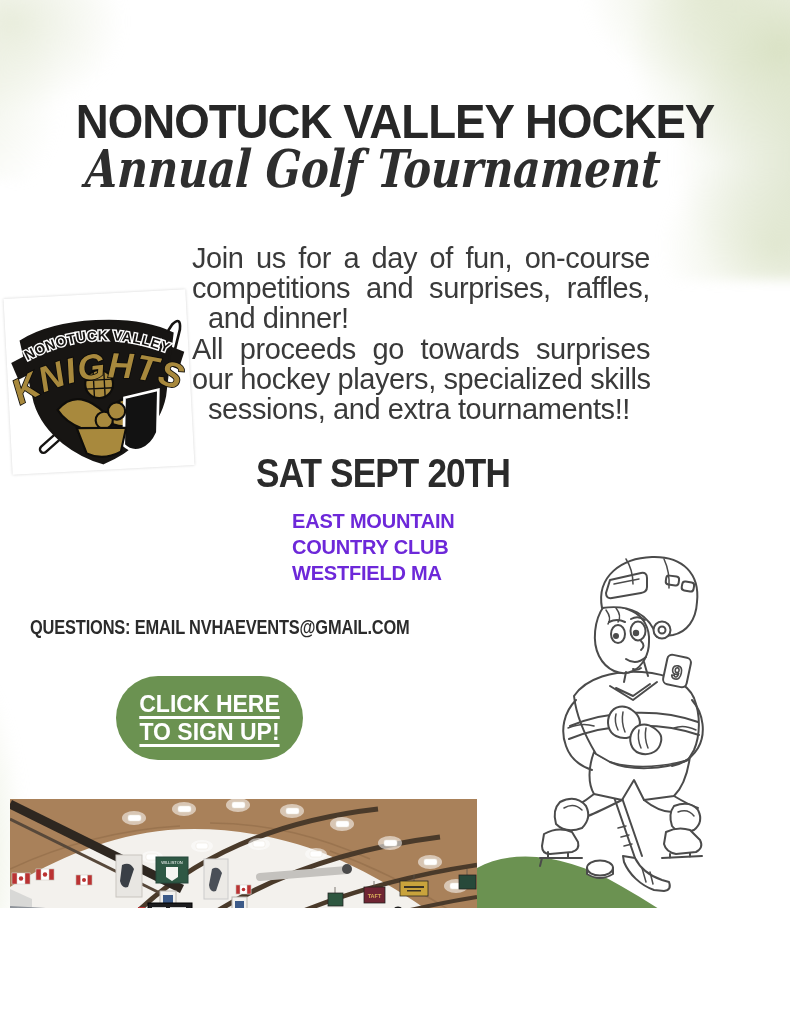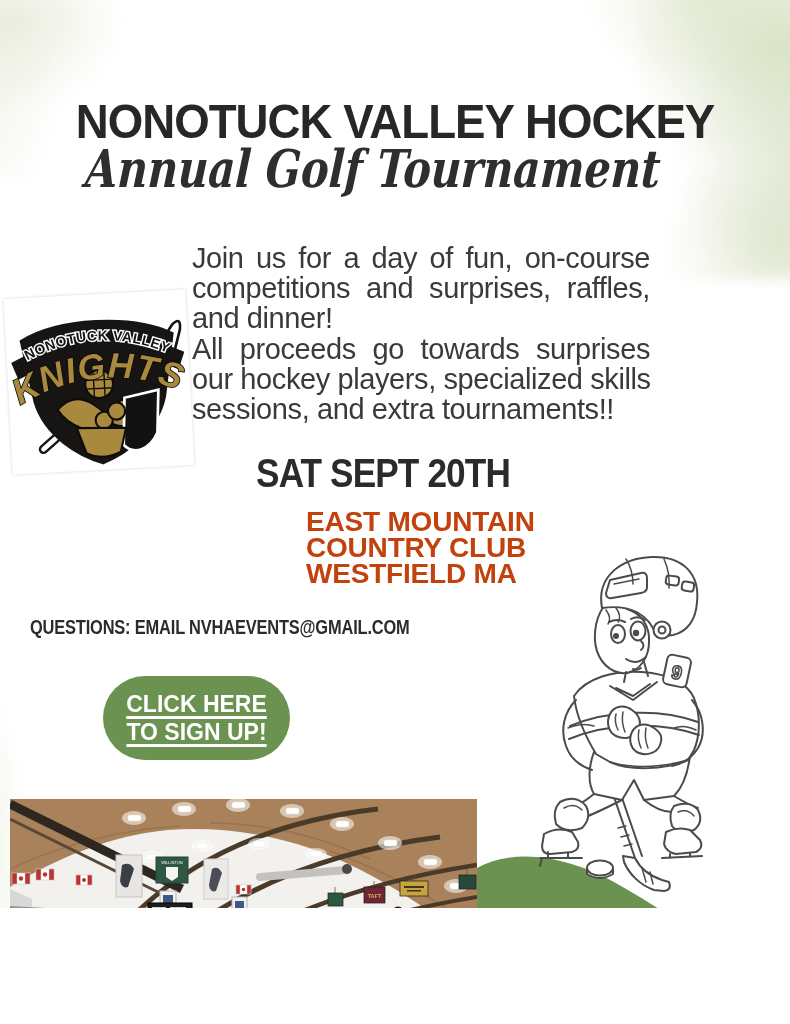--- a/index.html
+++ b/index.html
@@ -23,31 +23,31 @@
   .title{position:absolute;left:0;top:62px;width:790px;text-align:center;
     font-size:48px;font-weight:bold;letter-spacing:-1px;color:#272727;
     transform:scaleX(.95);transform-origin:50% 50%;}
   .subtitle{position:absolute;left:-22px;top:138px;width:790px;text-align:center;
     font-family:"DejaVu Serif",serif;font-style:italic;font-weight:bold;
     font-size:52px;color:#2e2e2e;transform:scaleX(.8) skewX(-4deg);transform-origin:50% 50%;}
   
   .body-copy{position:absolute;left:192px;top:243px;width:458px;color:#3a3a3a;
     font-size:29px;line-height:30.2px;letter-spacing:-.4px;}
   .jline{text-align:justify;text-align-last:justify;white-space:nowrap;}
-  .jlast{text-align:justify;text-align-last:left;white-space:nowrap;}
+  .jlast{text-align:justify;text-align-last:left;white-space:nowrap;margin-left:16px;}
   
   .date{position:absolute;left:183px;top:451px;width:400px;text-align:center;
     font-size:40px;font-weight:bold;letter-spacing:-1px;color:#2b2b2b;
     transform:scaleX(.88);transform-origin:50% 50%;}
-  .venue{position:absolute;left:306px;top:509px;font-size:28px;font-weight:bold;
-    line-height:25.8px;letter-spacing:-.2px;color:#c2410c;}
+  .venue{position:absolute;left:292px;top:509px;font-size:20px;font-weight:bold;
+    line-height:25.8px;letter-spacing:-.2px;color:#6d28d9;}
   .contact{position:absolute;left:30px;top:616px;font-size:20px;font-weight:bold;
     letter-spacing:-.2px;color:#2b2b2b;transform:scaleX(.82);transform-origin:0 50%;white-space:nowrap;}
   
-  .cta{position:absolute;left:103px;top:676px;width:187px;height:84px;border-radius:42px;
+  .cta{position:absolute;left:116px;top:676px;width:187px;height:84px;border-radius:42px;
     background:#6b9251;display:flex;flex-direction:column;align-items:center;justify-content:center;
     cursor:pointer;}
   .cta span{display:block;color:#fff;font-weight:bold;font-size:23px;line-height:28px;
     text-decoration:underline;text-decoration-thickness:2.5px;text-underline-offset:4px;}
   
   .logo-card{position:absolute;left:8px;top:294px;width:182px;height:176px;background:#fff;
     transform:rotate(-3deg);box-shadow:0 0 3px rgba(0,0,0,.18);}
   
   .wave{position:absolute;left:455px;top:840px;}
   .photo{position:absolute;left:10px;top:799px;}

